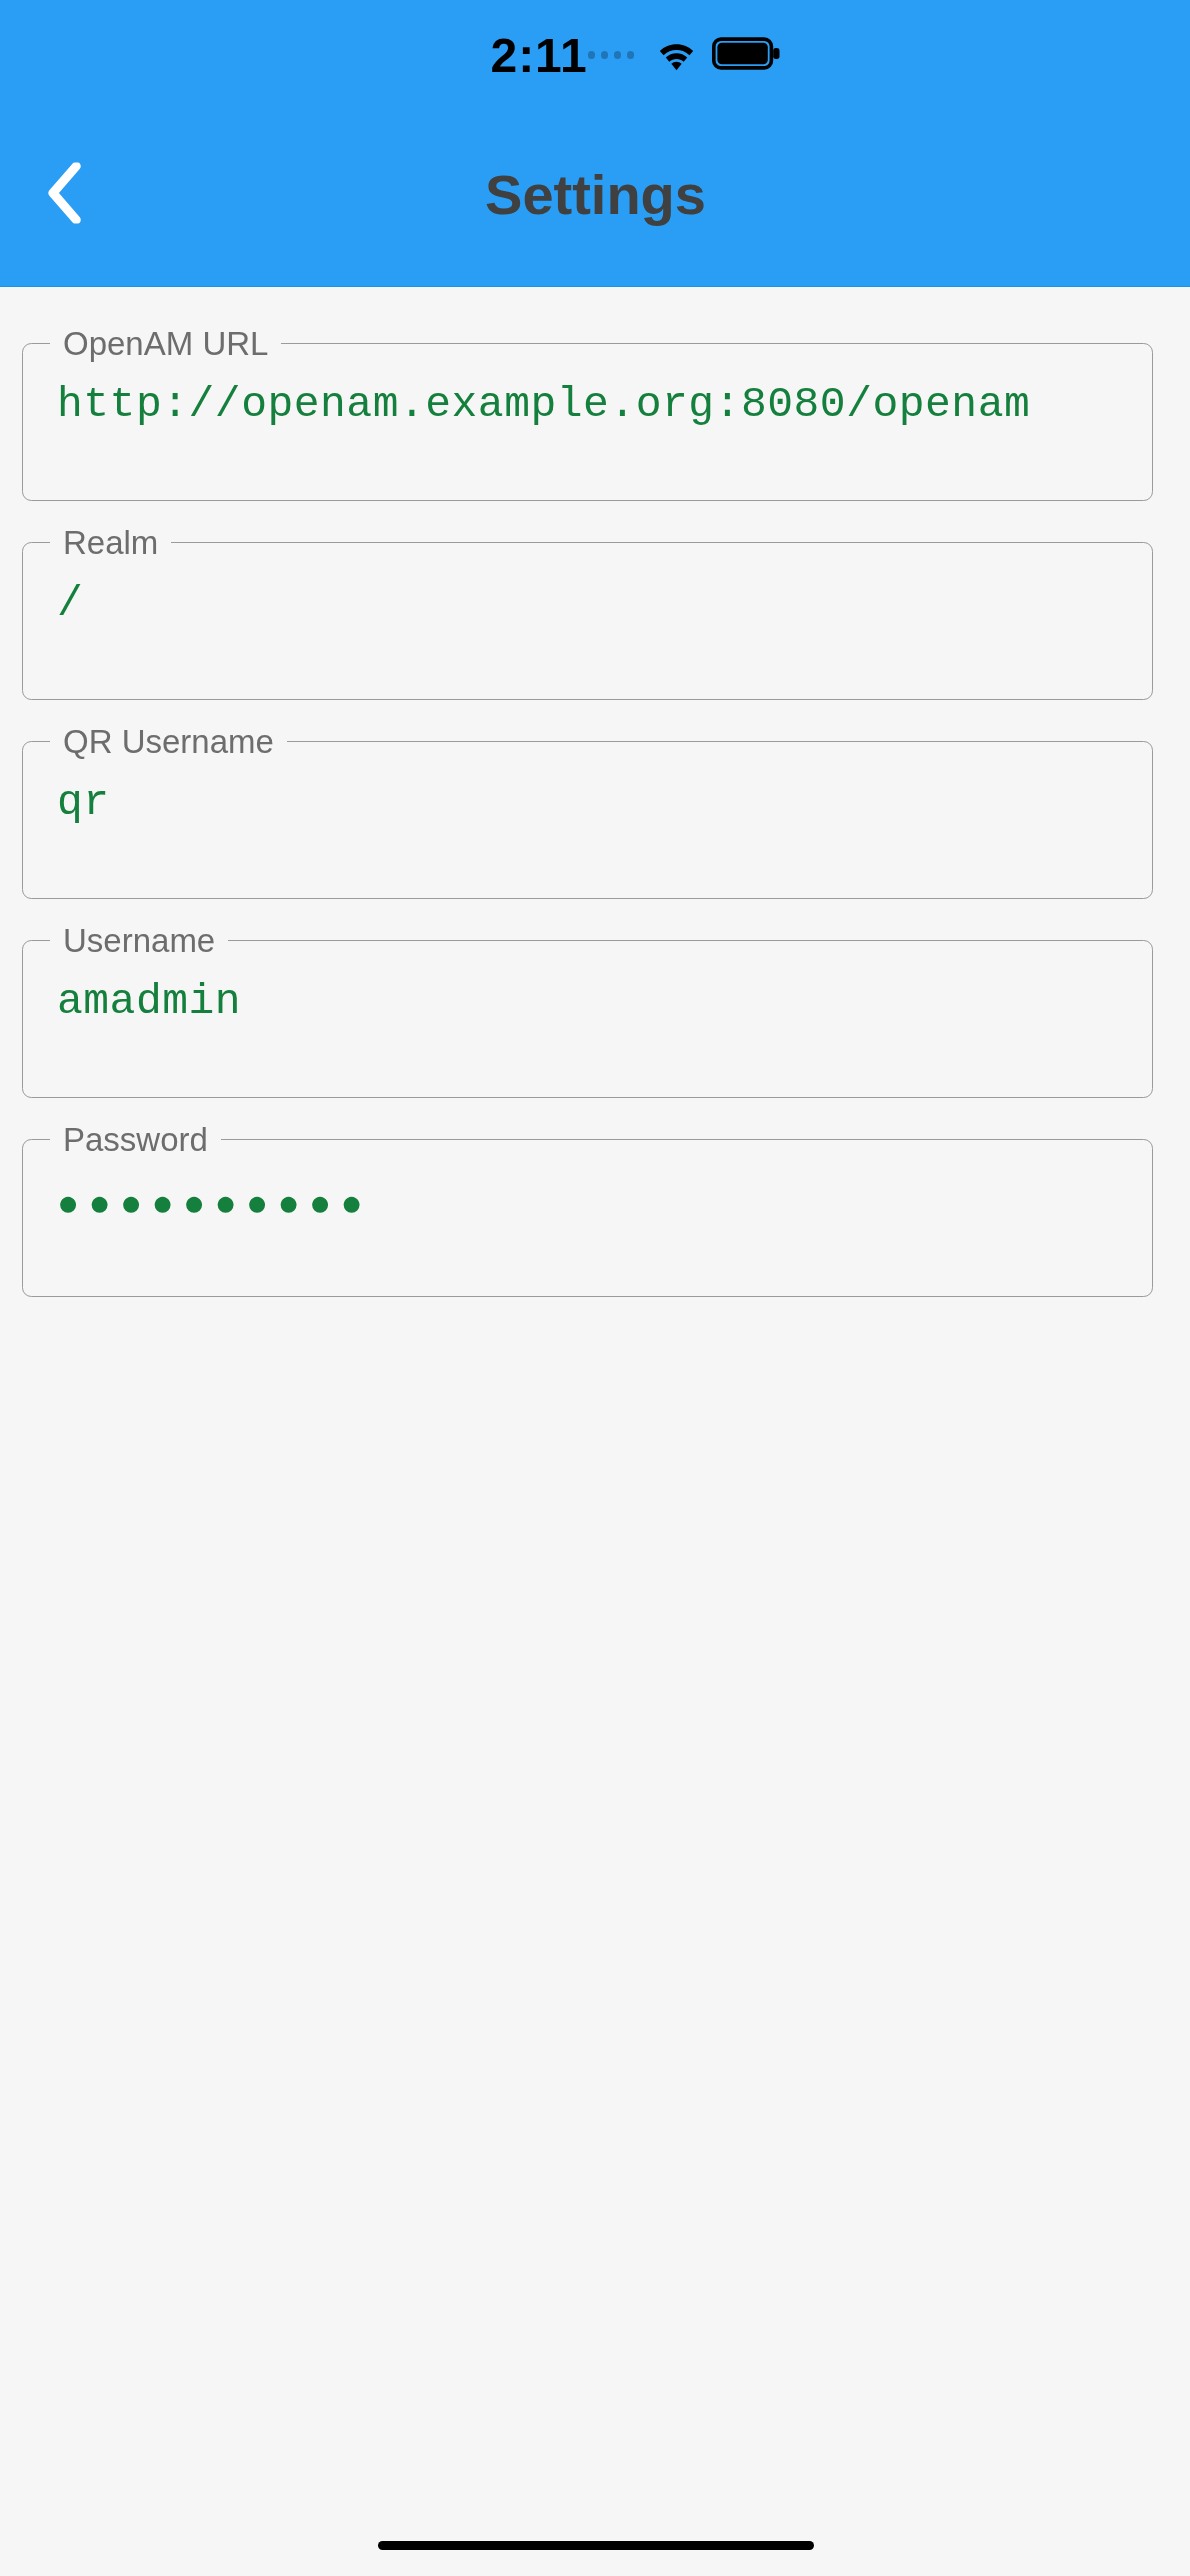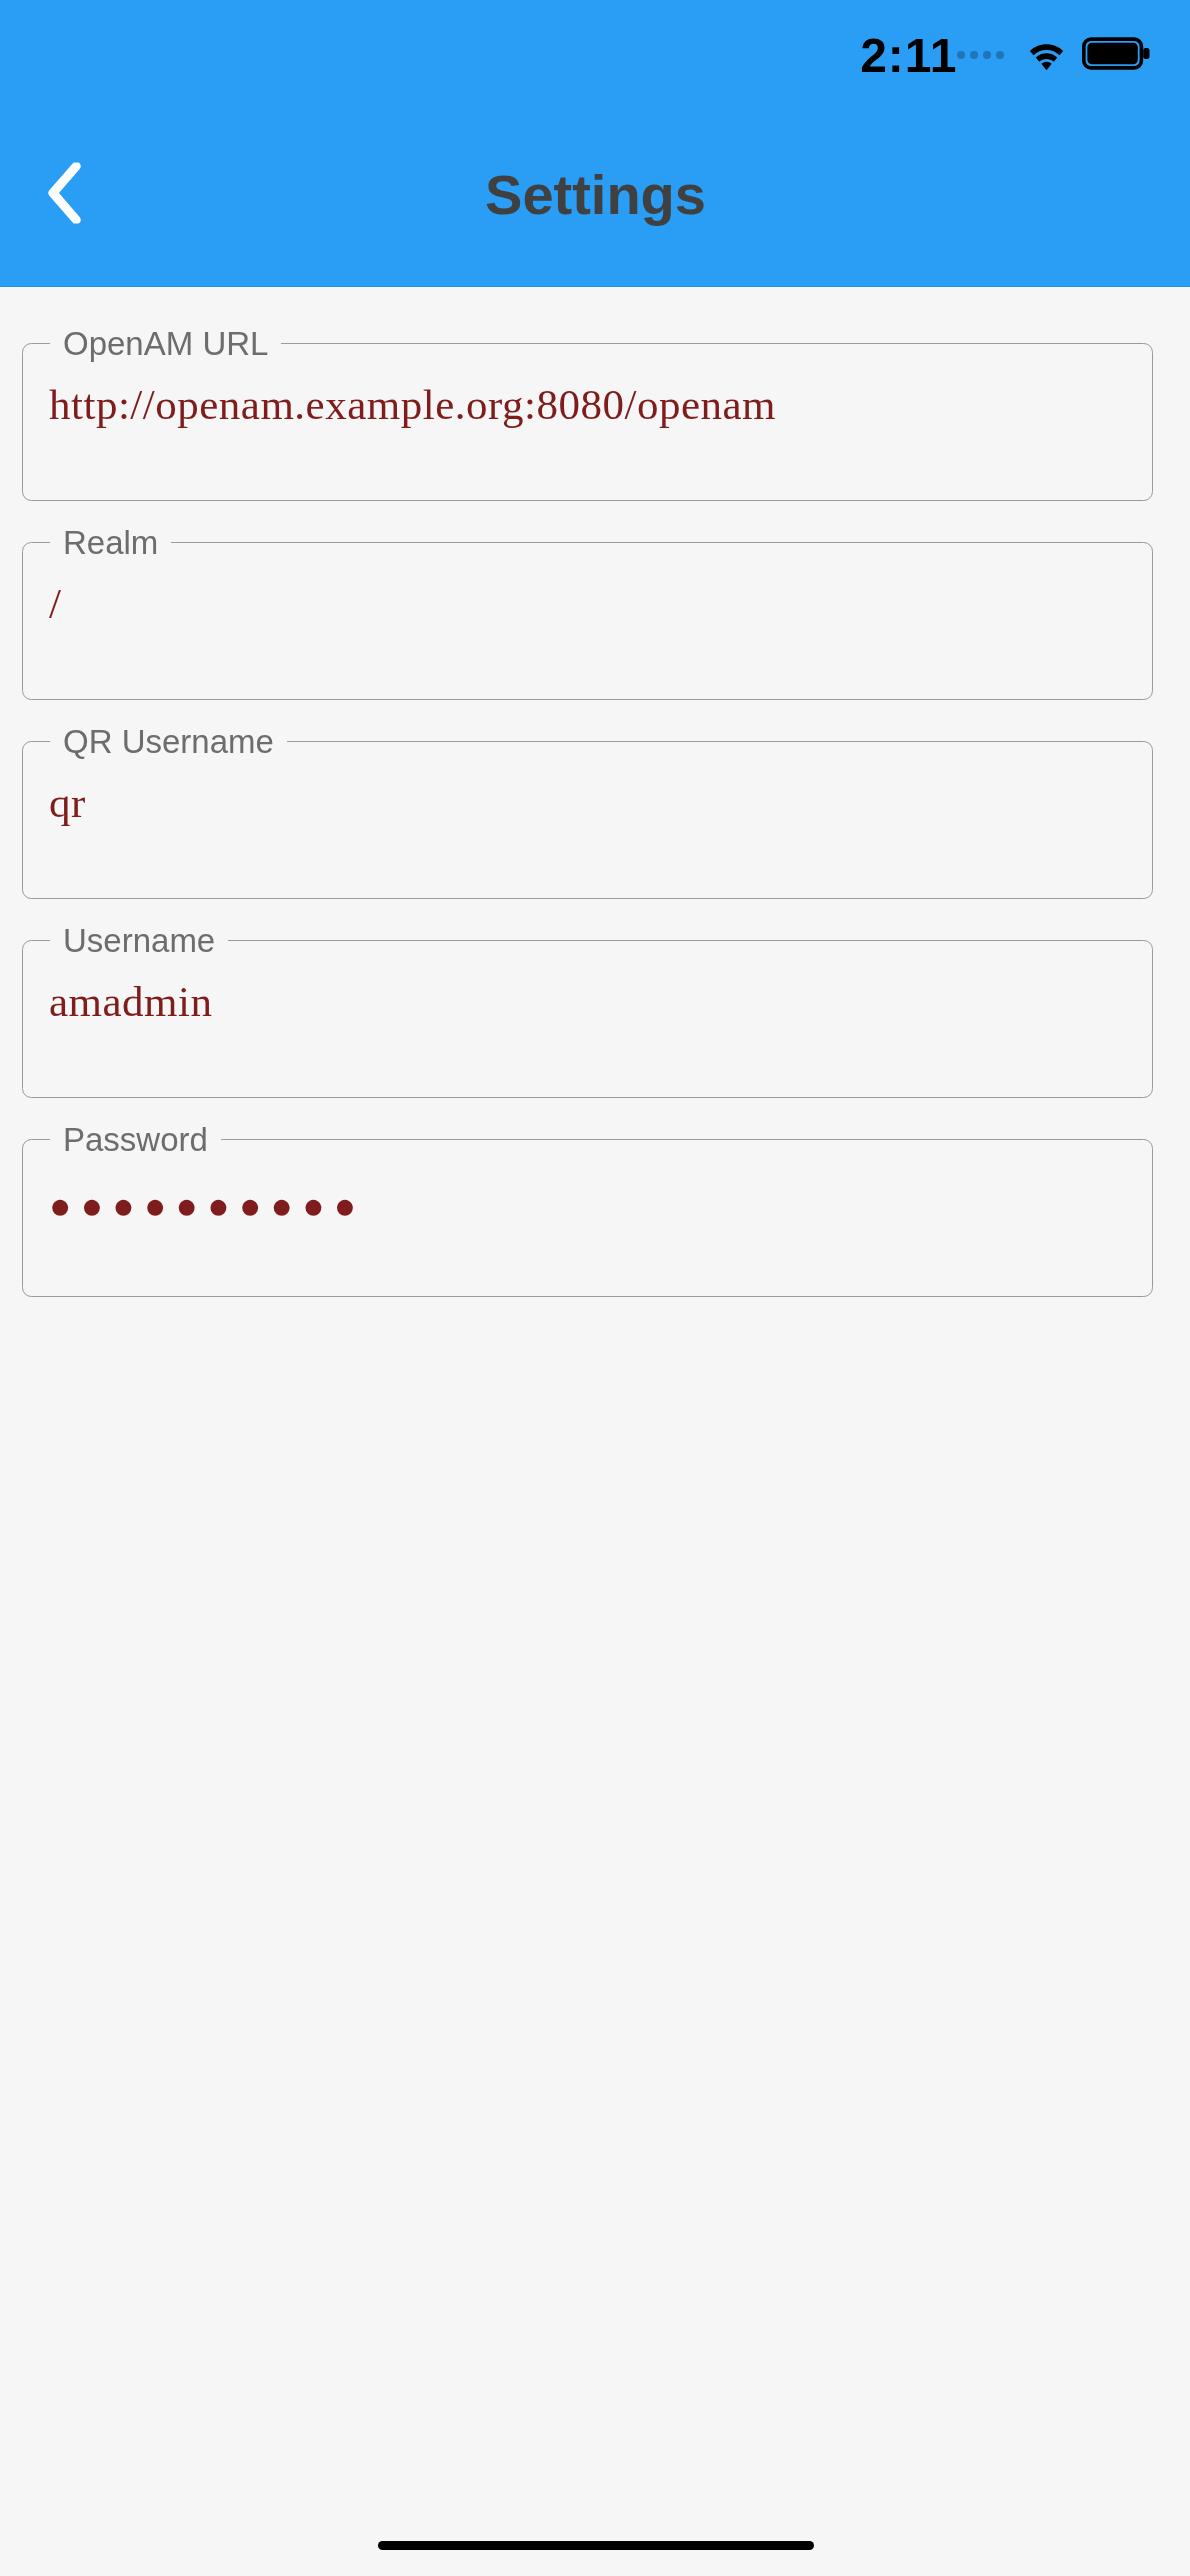--- a/index.html
+++ b/index.html
@@ -1,43 +1,43 @@
 <!DOCTYPE html>
 <html style="font-size:15px"><head>
 <meta charset="utf-8">
 <style>
   * { box-sizing: border-box; margin: 0; padding: 0; }
   html, body { width: 1191px; height: 2576px; font-family: -apple-system, "Helvetica Neue", Arial, sans-serif; background: #f6f6f6; overflow: hidden; }
   .phone { width: 1191px; height: 2576px; position: relative; background: #f6f6f6; }
 
   
   .top { background: #2a9df4; }
-  .status-bar { height: 102px; display: flex; align-items: center; justify-content: flex-end; padding: 8px 37px 0 121px; }
+  .status-bar { height: 102px; display: flex; align-items: center; justify-content: center; padding: 8px 37px 0 121px; }
   .status-time { font-size: 48px; font-weight: 700; color: #000; letter-spacing: 0.9px; }
   .status-right { display: flex; align-items: center; gap: 13px; }
   .dots { display: flex; gap: 5.6px; margin-right: 7.4px; }
   .dots span { width: 7.4px; height: 7.4px; border-radius: 50%; background: rgba(0,0,0,0.25); }
 
   .nav-bar { height: 185px; position: relative; display: flex; align-items: center; justify-content: center; border-bottom: 0.9px solid rgba(0,0,0,0.08); }
   .back-btn { position: absolute; left: 28px; top: 50%; transform: translateY(-50%); padding: 18.5px; cursor: pointer; }
   .nav-title { font-size: 56px; font-weight: 700; color: #404040; }
 
   .content { padding: 28px 22px; }
 
   
   .field { position: relative; margin: 28px 16px 41px 0; }
   .field-box { border: 1.5px solid #9b9b9b; border-radius: 9.3px; height: 158px; background: transparent; }
   .field-label { position: absolute; top: -18.5px; left: 28px; background: #f6f6f6; padding: 0 13px; font-size: 33px; color: #6d6d6d; }
   
   .field-label::before,
   .field-label::after { content: ""; position: absolute; top: 50%; height: 0; }
   .field-input {
-    position: absolute; top: 37px; left: 27px; right: 32px;
+    position: absolute; top: 37px; left: 35px; right: 32px;
     border: none; background: transparent; outline: none;
-    font-size: 43px; color: #7f1d1d; font-family: Liberation Serif, serif;
+    font-size: 43px; color: #15803d; font-family: Liberation Mono, monospace;
     letter-spacing: 0.5px;
   }
   .field-input.pw { letter-spacing: 9.3px; font-size: 37px; top: 45px;}
 
   .home-indicator {
     position: absolute; bottom: 26px; left: 50%; transform: translateX(-50%);
     width: 436px; height: 9.3px; background: #000; border-radius: 9.3px;
   }
 </style>
 </head>

